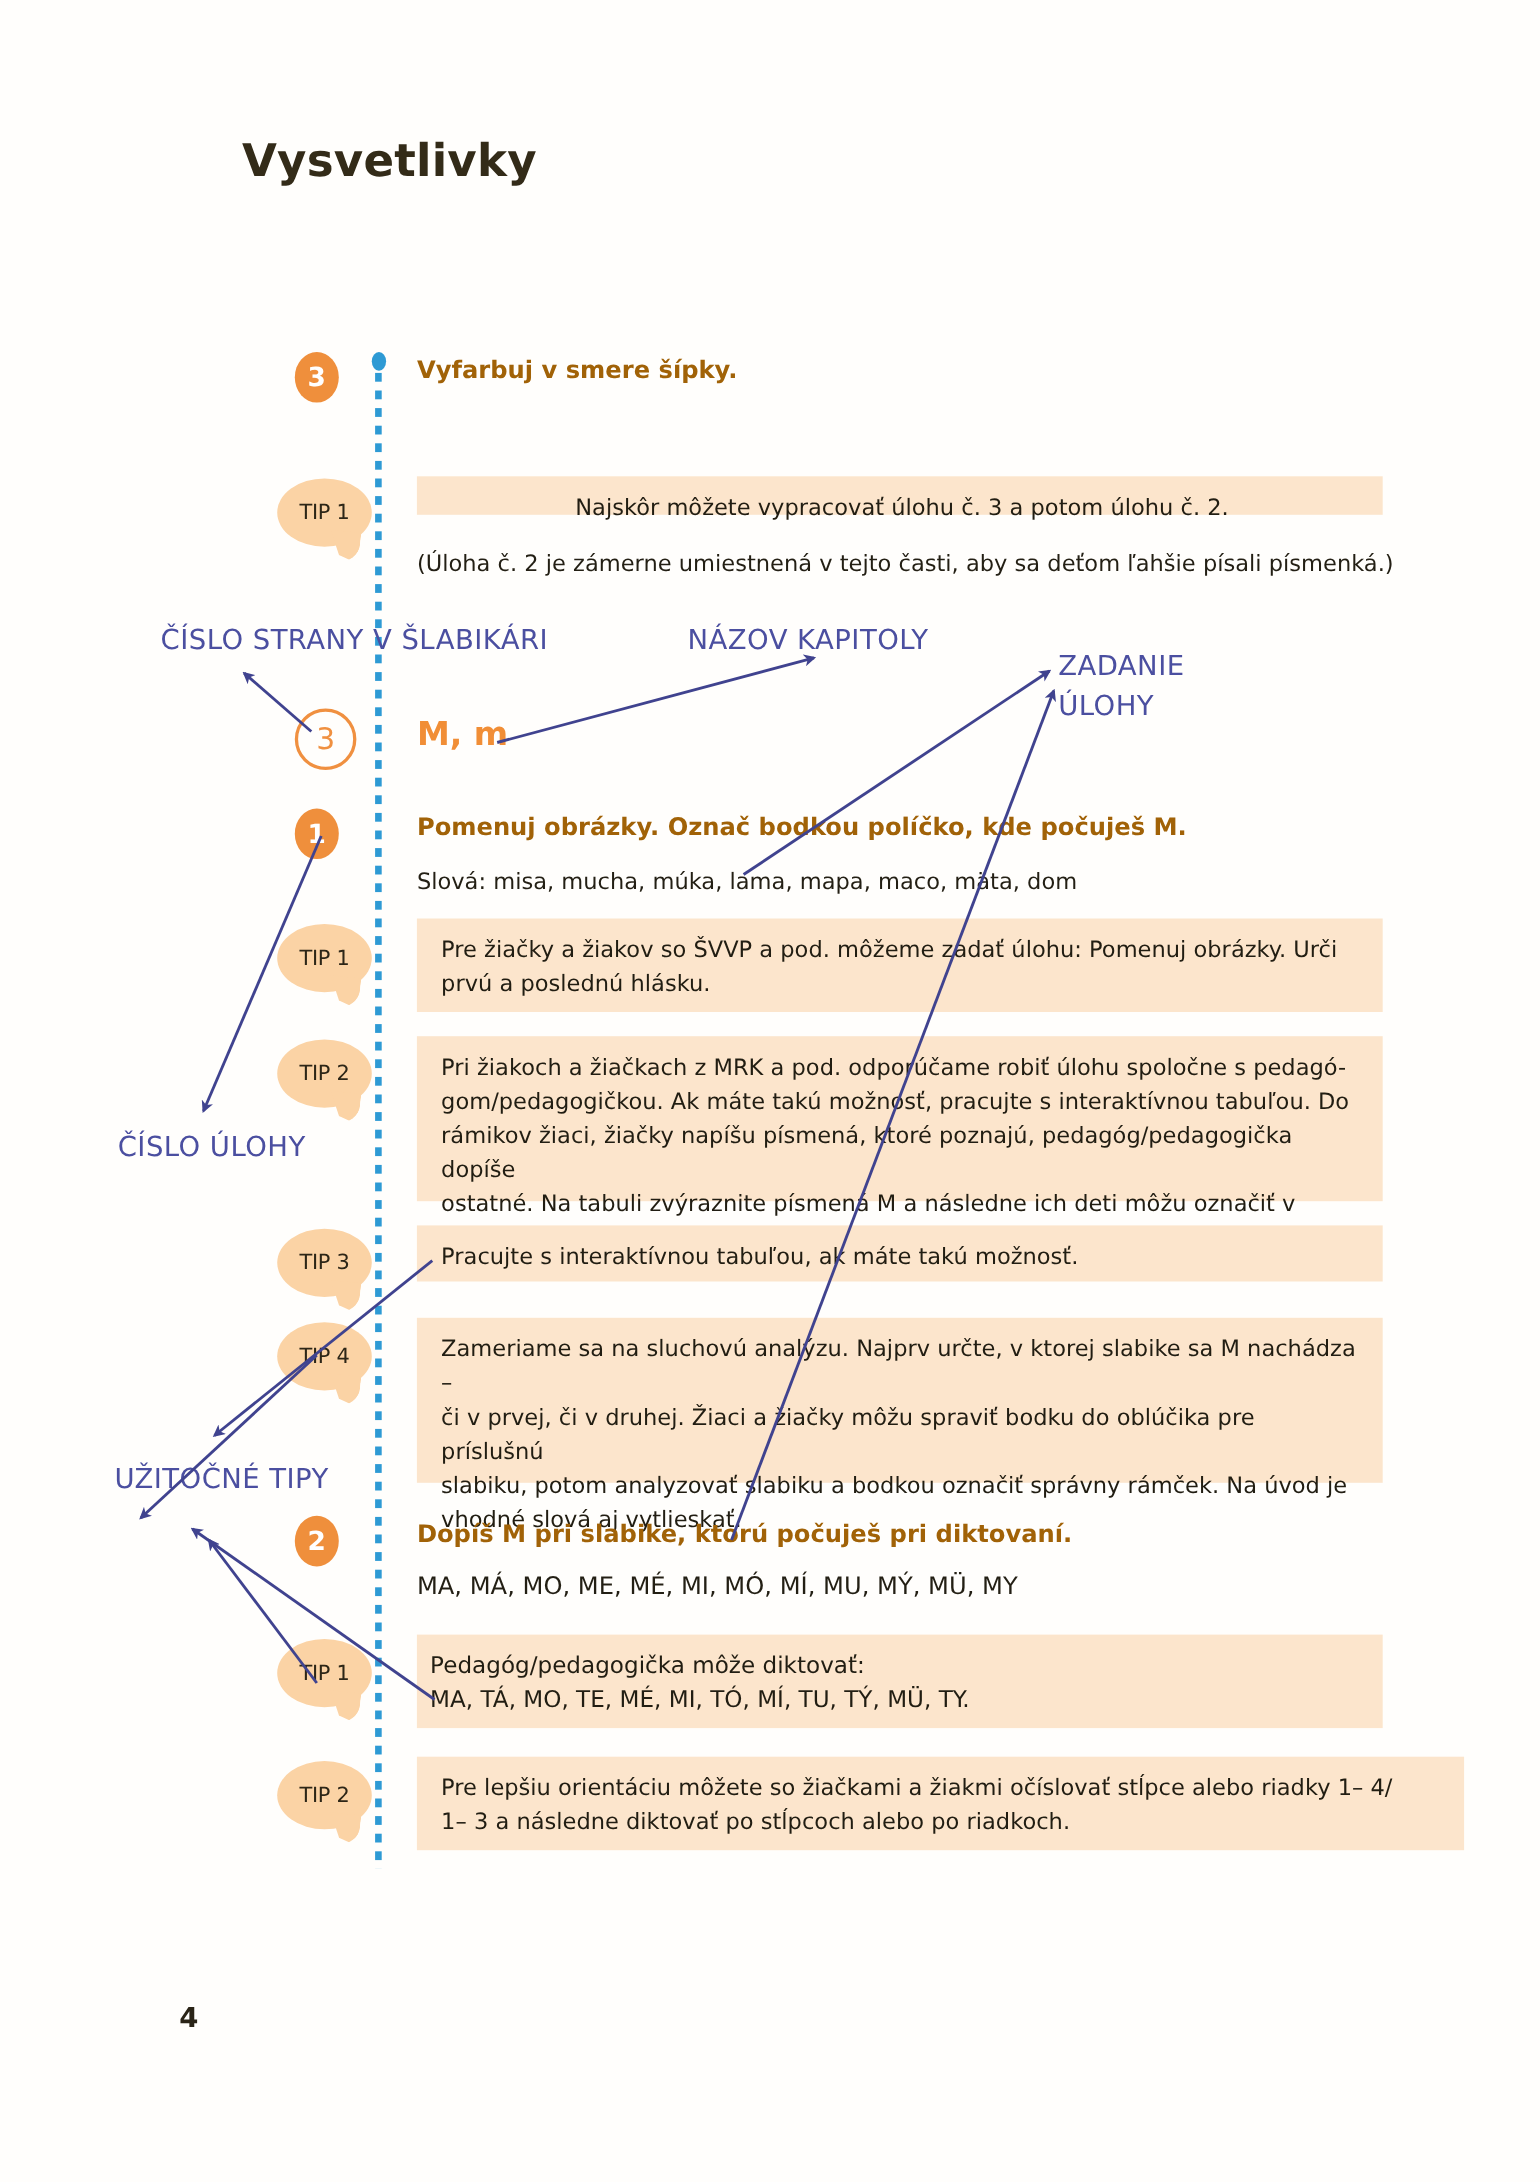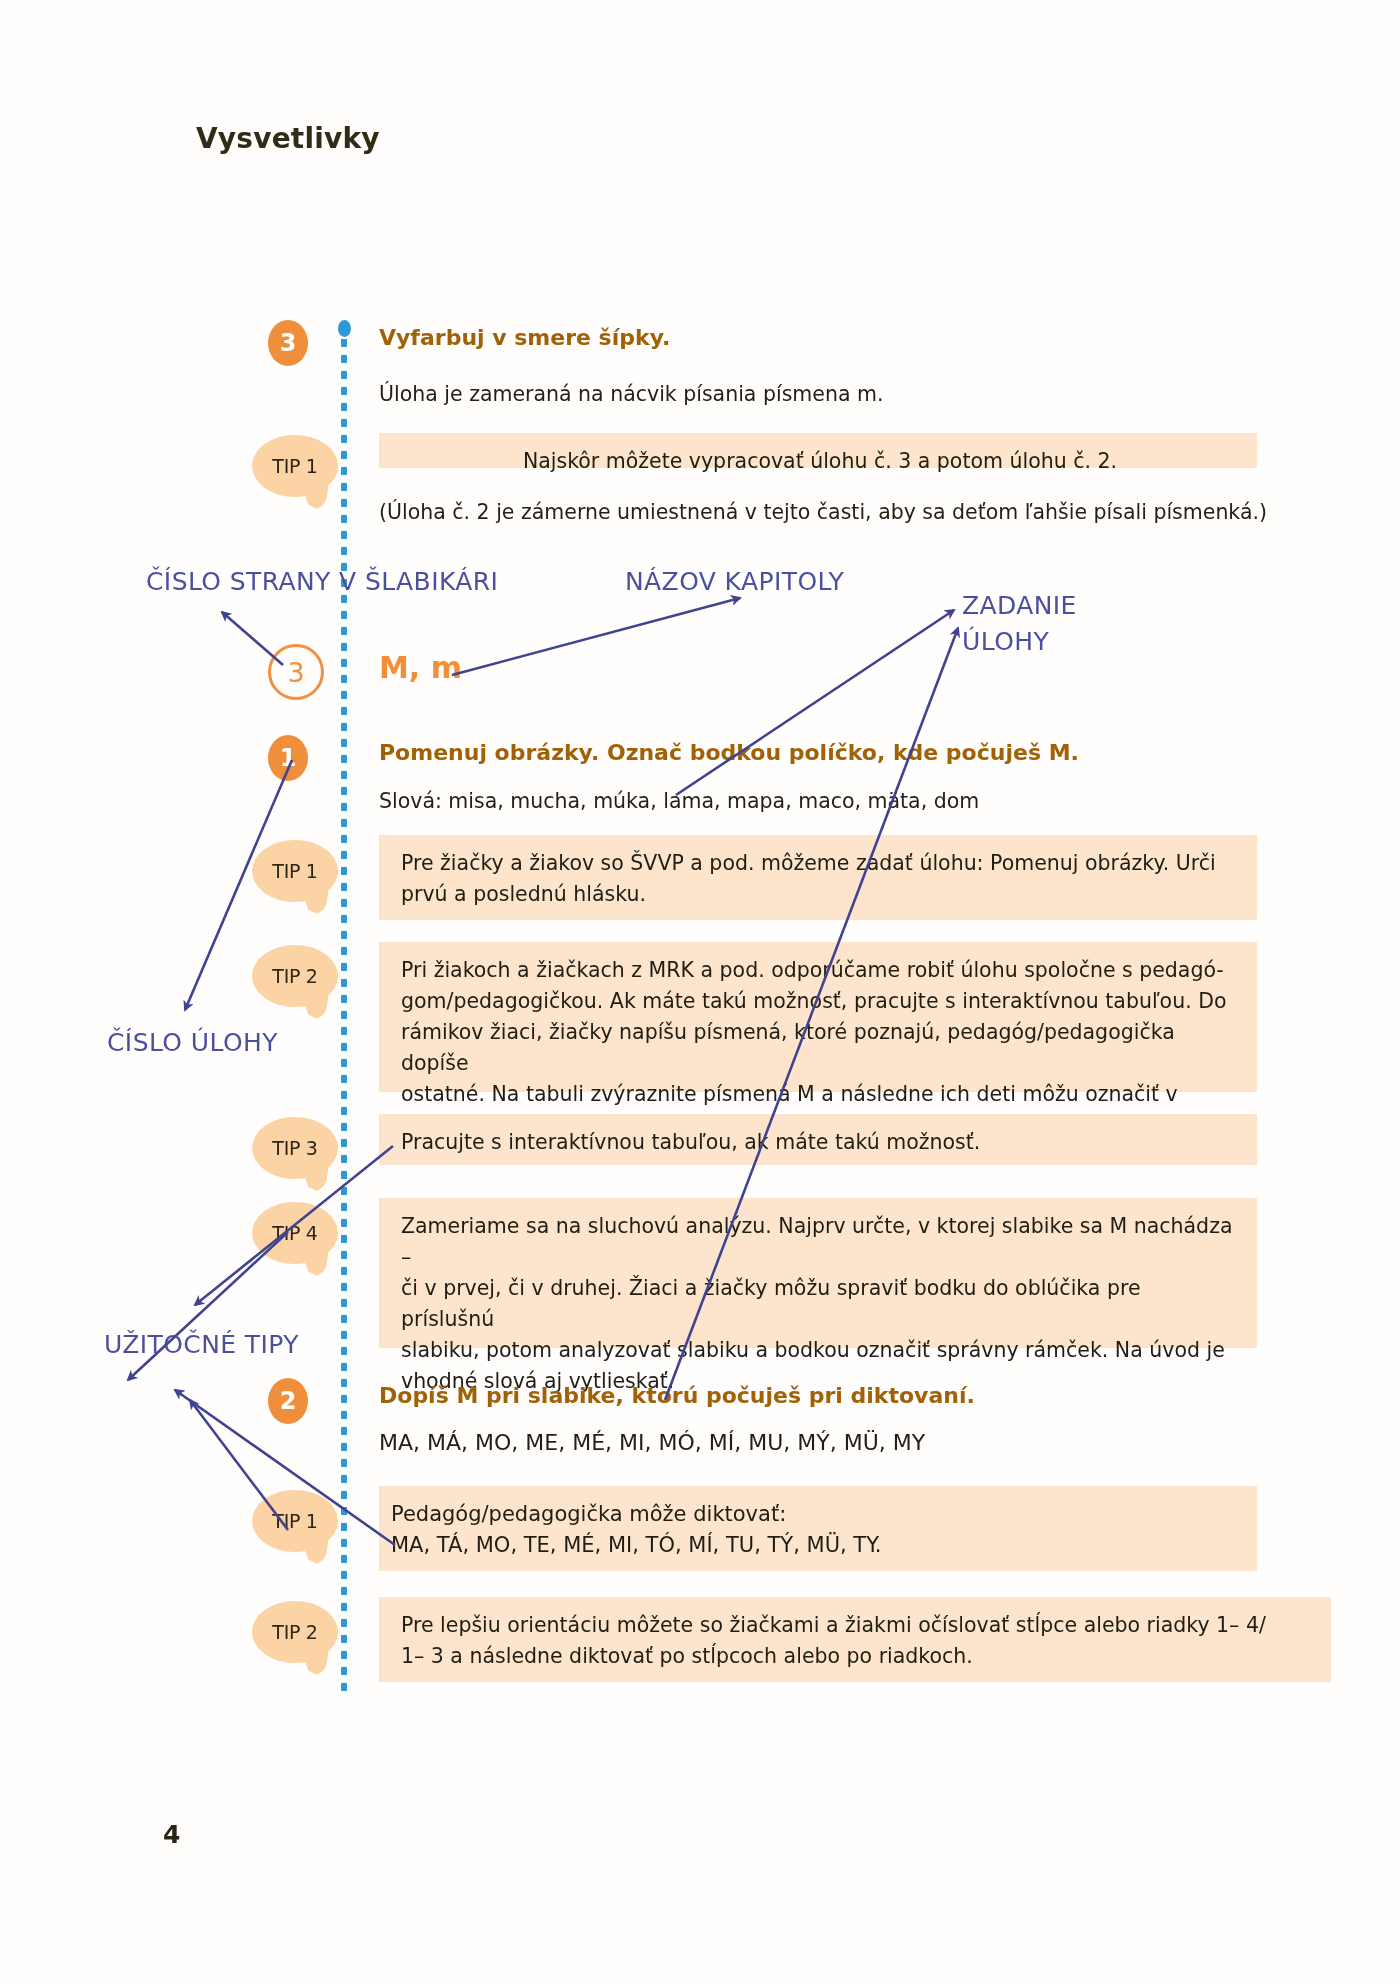--- a/index.html
+++ b/index.html
@@ -19,23 +19,23 @@
 
   .page {
     position: absolute;
     inset: 0;
     background: #fffefc;
   }
 
   
   .page-title {
     position: absolute;
-    left: 196px;
+    left: 220px;
     top: 122px;
-    font-size: 28px;
+    font-size: 41px;
     font-weight: bold;
     letter-spacing: 0.2px;
     color: #332b18;
     font-family: "DejaVu Sans", sans-serif;
   }
 
   
   .dotted-guide {
     position: absolute;
     left: 341px;
@@ -187,21 +187,20 @@
 
   <div class="page-title">Vysvetlivky</div>
 
   <div class="guide-dot"></div>
   <div class="dotted-guide"></div>
 
   <div class="badge" style="left:268px; top:320px;">
     <span>3</span>
   </div>
   <div class="heading-text" style="left:379px; top:325px;">Vyfarbuj v smere šípky.</div>
-  <div class="body-text" style="left:379px; top:382px;">Úloha je zameraná na nácvik písania písmena m.</div>
 
   <div class="tip-bubble" style="left:252px; top:435px;">
     <span>TIP 1</span>
   </div>
   <div class="band" style="left:379px; top:433px; width:878px; height:35px;text-align:center;">
     <div>Najskôr môžete vypracovať úlohu č. 3 a potom úlohu č. 2.</div>
   </div>
 
   <div class="body-text" style="left:379px; top:500px;">(Úloha č. 2 je zámerne umiestnená v tejto časti, aby sa deťom ľahšie písali písmenká.)</div>
 

